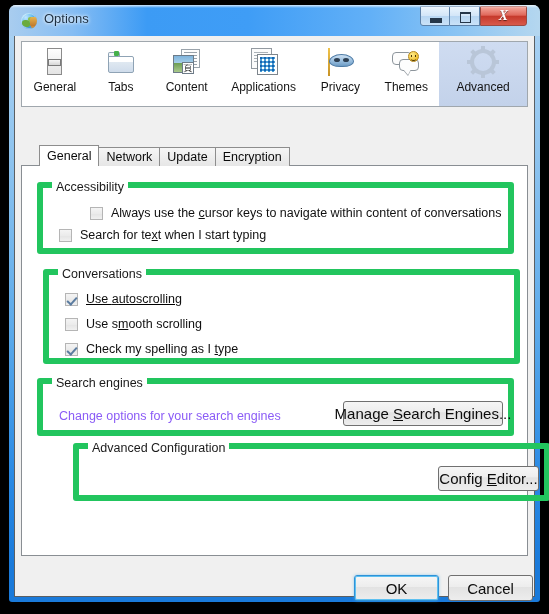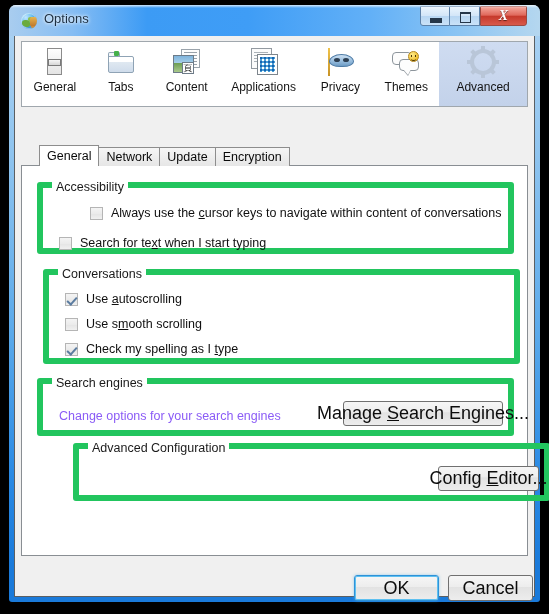--- a/index.html
+++ b/index.html
@@ -477,21 +477,21 @@
   }
   .cblabel u { text-decoration: underline; }
 
   
   .btn {
     position: absolute;
     box-sizing: border-box;
     border: 1px solid #707070;
     border-radius: 3px;
     background: linear-gradient(to bottom, #f6f6f6 0%, #ededed 45%, #e2e2e2 46%, #ededed 100%);
-    font-size: 18px;
+    font-size: 15px;
     color: #0c0c0c;
     display: flex;
     align-items: center;
     justify-content: center;
     cursor: default;
     white-space: nowrap;
   }
   .btn u { text-decoration: underline; }
   .btn.default {
     border-color: #2f92d8;
@@ -607,30 +607,30 @@
     <div id="tabpanel">
 
       <div class="group" style="left:15px; top:16px; width:477px; height:72px;">
         <div class="legend">Accessibility</div>
 
         <div class="cbrow" style="left:16px; top:18px;margin-left:31px;">
           <span class="cbox"></span>
           <span class="cblabel"><span>Always use the </span><u>c</u><span>ursor keys to navigate within content of conversations</span></span>
         </div>
 
-        <div class="cbrow" style="left:16px; top:48px;">
+        <div class="cbrow" style="left:16px; top:40px;">
           <span class="cbox"></span>
           <span class="cblabel"><span>Search for te</span><u>x</u><span>t when I start typing</span></span>
         </div>
       </div>
 
       <div class="group" style="left:21px; top:103px; width:477px; height:95px;">
         <div class="legend">Conversations</div>
 
-        <div class="cbrow" style="left:16px; top:17px;">
+        <div class="cbrow" style="left:16px; top:17px;text-decoration:underline;">
           <span class="cbox checked"></span>
           <span class="cblabel"><span>Use </span><u>a</u><span>utoscrolling</span></span>
         </div>
 
         <div class="cbrow" style="left:16px; top:42px;">
           <span class="cbox"></span>
           <span class="cblabel"><span>Use s</span><u>m</u><span>ooth scrolling</span></span>
         </div>
 
         <div class="cbrow" style="left:16px; top:67px;">

